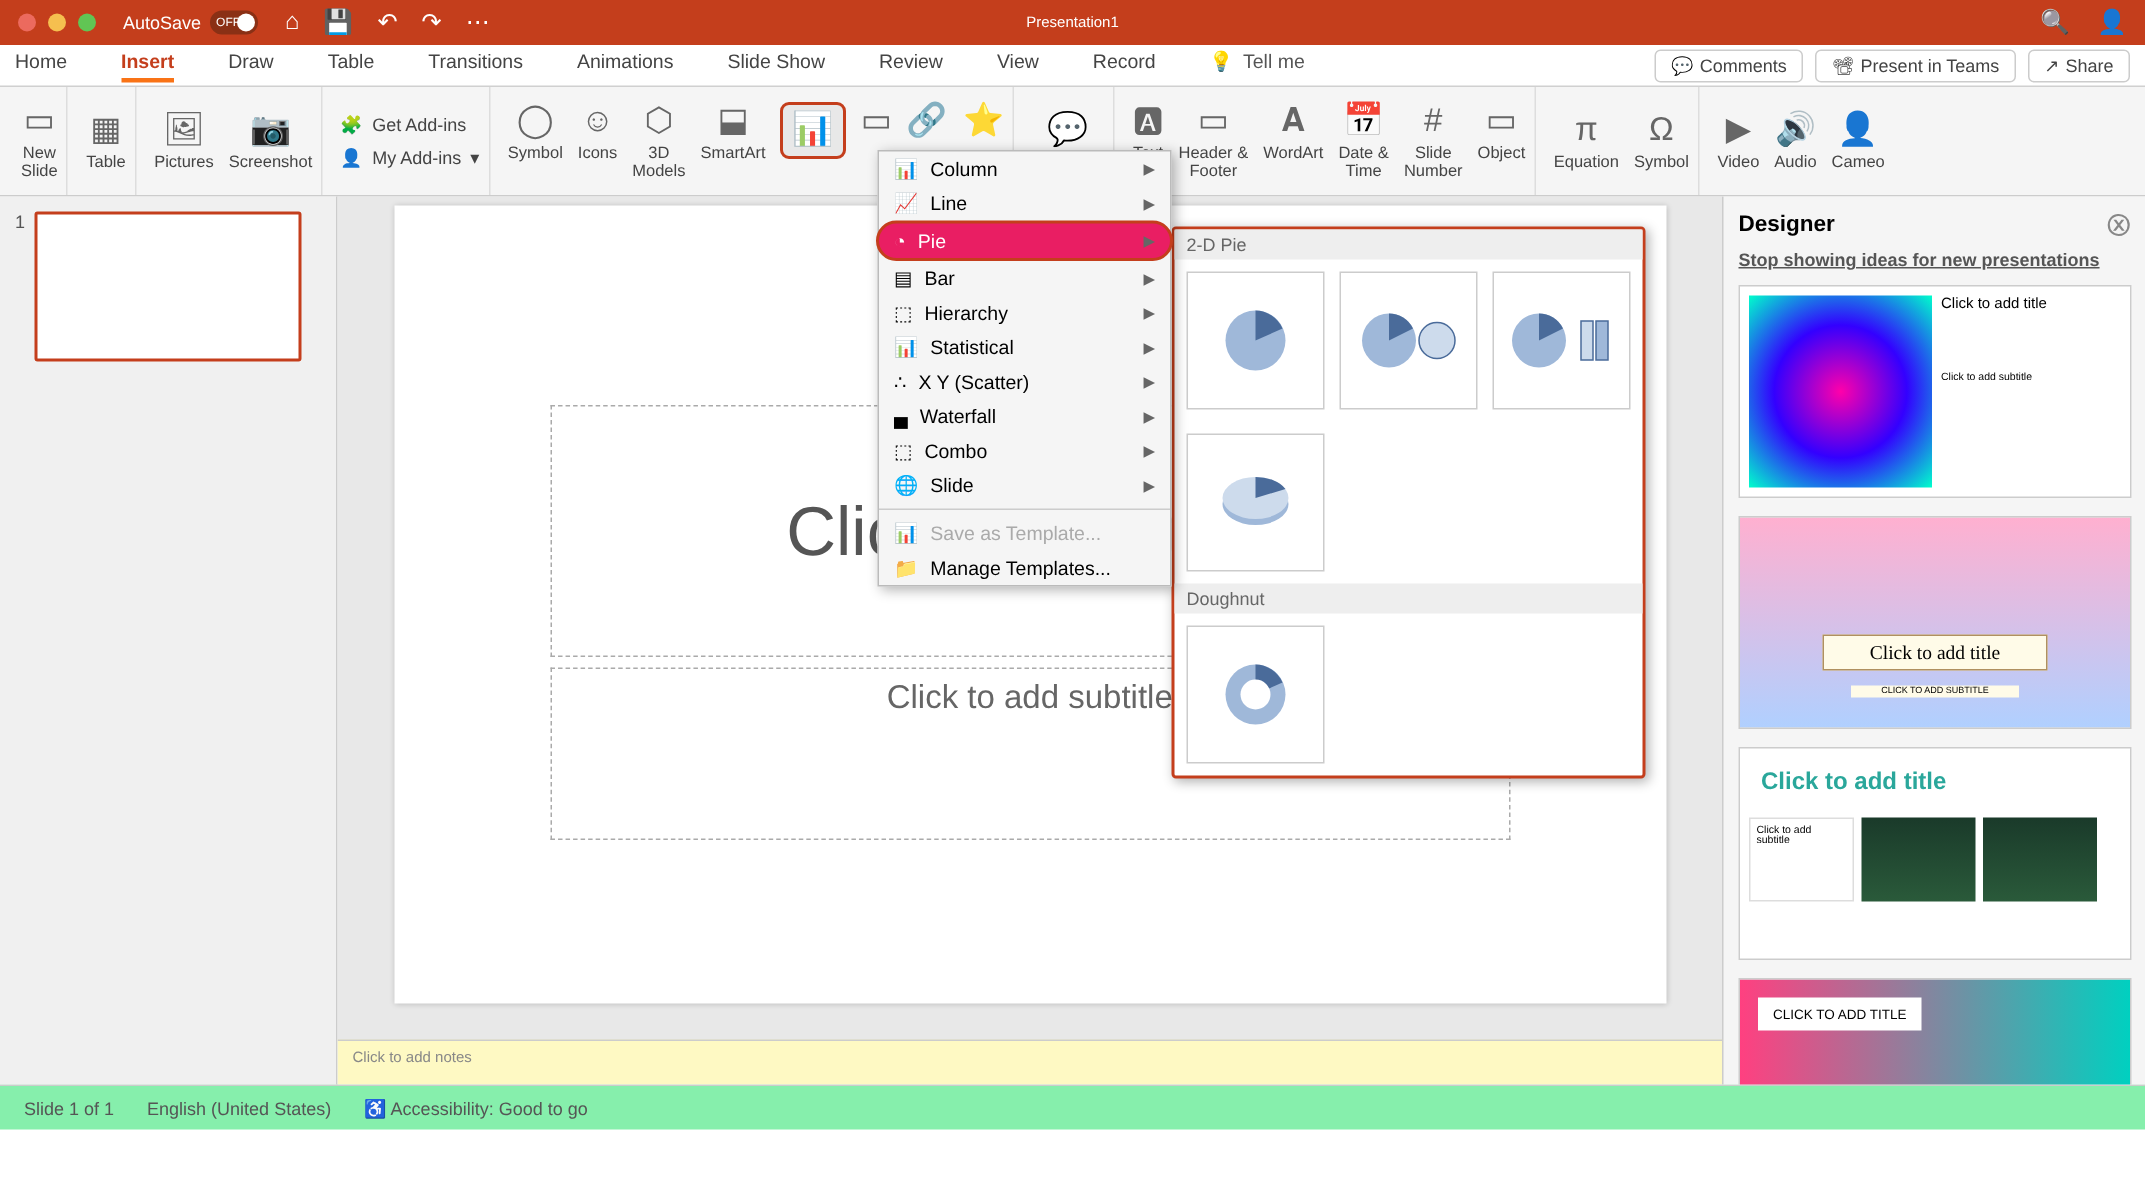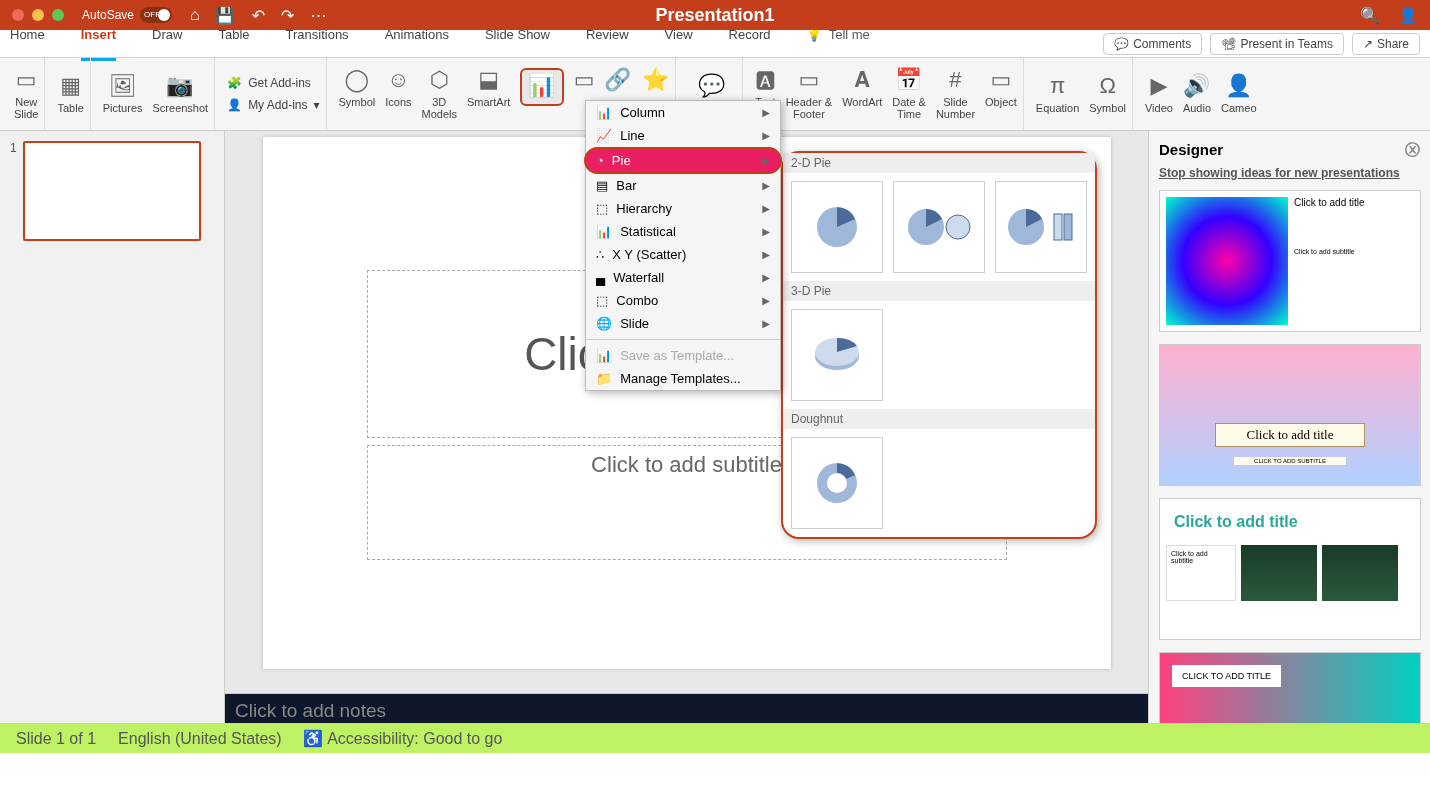--- a/index.html
+++ b/index.html
@@ -7,27 +7,27 @@
 
 .titlebar { height:30px; background:#c43e1c; display:flex; align-items:center; color:#fff; font-size:12px; position:relative; }
 .traffic { display:flex; gap:8px; margin-left:12px; }
 .dot { width:12px; height:12px; border-radius:50%; }
 .dot.red{background:#ec6a5e;} .dot.yellow{background:#f5bf4f;} .dot.green{background:#61c554;}
 .autosave { margin-left:18px; display:flex; align-items:center; gap:6px;justify-content:space-between; }
 .toggle { width:32px; height:16px; background:#8a3015; border-radius:8px; position:relative; font-size:8px; color:#fff; line-height:16px; padding-left:4px;}
 .toggle::after{content:"";position:absolute;right:2px;top:2px;width:12px;height:12px;background:#fff;border-radius:50%;}
 .qat { display:flex; gap:16px; margin-left:18px; align-items:center;}
 .qat span{font-size:16px;}
-.title-text{position:absolute;left:50%;transform:translateX(-50%);font-size:18px;font-weight:700;}
+.title-text{position:absolute;left:50%;transform:translateX(-50%);font-size:10px;font-weight:400;}
 .right-title{position:absolute;right:12px;display:flex;gap:18px;font-size:16px;}
 
 .tabs-row{height:28px;background:#fff;border-bottom:1px solid #d0d0d0;display:flex;align-items:center;padding:0 10px;justify-content:space-between;}
 .tabs{display:flex;gap:36px;font-size:13px;}
 .tab{color:#444;cursor:pointer;}
-.tab.active{color:#c43e1c;font-weight:600;border-bottom:3px solid #0ea5e9;padding-bottom:16px;}
+.tab.active{color:#c43e1c;font-weight:600;border-bottom:3px solid #f97316;padding-bottom:4px;}
 .tellme{display:flex;gap:6px;color:#555;}
 .ribbon-actions{display:flex;gap:8px;}
 .pill{border:1px solid #ccc;border-radius:4px;padding:3px 10px;font-size:12px;display:flex;align-items:center;gap:4px;color:#444;}
 
 .ribbon{height:73px;background:#f5f5f5;border-bottom:1px solid #ccc;display:flex;align-items:center;padding:0 8px;gap:6px;font-size:11px;color:#444;}
 .rgrp{display:flex;flex-direction:column;align-items:center;justify-content:center;height:100%;padding:0 6px;border-right:1px solid #ddd;}
 .rgrp:last-child{border-right:none;}
 .rgrp .icn{font-size:22px;margin-bottom:2px;color:#666;}
 .rgrp-h{display:flex;gap:10px;align-items:flex-start;}
 .col{display:flex;flex-direction:column;align-items:center;gap:2px;text-align:center;line-height:1.1;}
@@ -48,35 +48,35 @@
 .sub-ph{position:absolute;left:104px;top:308px;width:640px;height:115px;border:1px dashed #aaa;display:flex;align-items:flex-start;justify-content:center;padding-top:6px;font-size:22px;color:#666;}
 
 .dropdown{position:absolute;left:585px;top:100px;width:196px;background:#f5f5f5;border:1px solid #bbb;box-shadow:2px 2px 8px rgba(0,0,0,0.3);font-size:13px;z-index:10;}
 .dd-item{display:flex;align-items:center;padding:4px 10px;gap:8px;justify-content:space-between;}
 .dd-item .arr{color:#666;font-size:10px;}
 .dd-item .lbl{display:flex;gap:8px;align-items:center;}
 .dd-item.hl{background:#e91e63;color:#fff;border:2px solid #c43e1c;border-radius:14px;margin:0 -2px;}
 .dd-sep{height:1px;background:#ccc;margin:4px 0;}
 .dd-item.disabled{color:#aaa;}
 
-.submenu{position:absolute;left:781px;top:151px;width:316px;background:#fff;border:2px solid #c43e1c;border-radius:18px;box-shadow:2px 2px 8px rgba(0,0,0,0.3);z-index:9;font-size:12px;}
+.submenu{position:absolute;left:781px;top:151px;width:316px;background:#fff;border:2px solid #c43e1c;border-radius:3px;box-shadow:2px 2px 8px rgba(0,0,0,0.3);z-index:9;font-size:12px;}
 .sub-hdr{background:#eee;padding:3px 8px;color:#666;}
 .sub-row{display:flex;gap:10px;padding:8px;}
 .chart-opt{width:92px;height:92px;border:1px solid #ccc;display:flex;align-items:center;justify-content:center;background:#fff;}
 
 .designer{width:282px;background:#f5f5f5;border-left:1px solid #ccc;padding:10px;overflow:hidden;}
 .designer h3{font-size:15px;font-weight:600;margin-bottom:6px;display:flex;justify-content:space-between;}
 .designer .link{color:#555;text-decoration:underline;font-size:12px;margin-bottom:10px;display:block;font-weight:bold;}
 .d-card{width:262px;border:1px solid #ccc;background:#fff;margin-bottom:12px;padding:6px;display:flex;gap:6px;}
 .d-card.full{height:142px;}
 .thumb-img{flex:1;}
 
-.notes{height:30px;background:#0f172a;border-top:1px solid #ccc;padding:6px 10px;font-size:19px;color:#888;}
-
-.status{height:30px;background:#bef264;border-top:1px solid #ccc;display:flex;align-items:center;padding:0 16px;font-size:16px;color:#555;justify-content:space-between;}
+.notes{height:30px;background:#fef9c3;border-top:1px solid #ccc;padding:6px 10px;font-size:10px;color:#888;}
+
+.status{height:30px;background:#86efac;border-top:1px solid #ccc;display:flex;align-items:center;padding:0 16px;font-size:12px;color:#555;justify-content:space-between;}
 .status .left,.status .right{display:flex;gap:22px;align-items:center;}
 .view-btns{display:flex;gap:2px;}
 .view-btns span{width:20px;height:16px;border:1px solid #bbb;display:inline-block;}
 .slider{width:110px;height:4px;background:#ccc;position:relative;}
 .slider::after{content:"";position:absolute;left:44px;top:-4px;width:12px;height:12px;background:#fff;border:1px solid #888;border-radius:50%;}
 
 svg{display:block;}
 </style>
 </head>
 <body>
@@ -376,21 +376,20 @@
       </div>
     <div class="chart-opt">
         <svg width="70" height="46">
           <circle cx="20" cy="23" r="18" fill="#9fb8d9"></circle>
           <path d="M20 23 L20 5 A18 18 0 0 1 36 15 Z" fill="#4a6b9a"></path>
           <rect x="48" y="10" width="8" height="26" fill="#cddbec" stroke="#4a6b9a"></rect>
           <rect x="58" y="10" width="8" height="26" fill="#9fb8d9" stroke="#4a6b9a"></rect>
         </svg>
       </div>
   </div>
-  <div class="sub-hdr">3-D Pie</div>
   <div class="sub-row">
     <div class="chart-opt">
         <svg width="56" height="46">
           <ellipse cx="28" cy="24" rx="22" ry="14" fill="#9fb8d9"></ellipse>
           <ellipse cx="28" cy="20" rx="22" ry="14" fill="#cddbec"></ellipse>
           <path d="M28 20 L28 6 A22 14 0 0 1 48 14 Z" fill="#4a6b9a"></path>
         </svg>
       </div>
   </div>
   <div class="sub-hdr">Doughnut</div>

